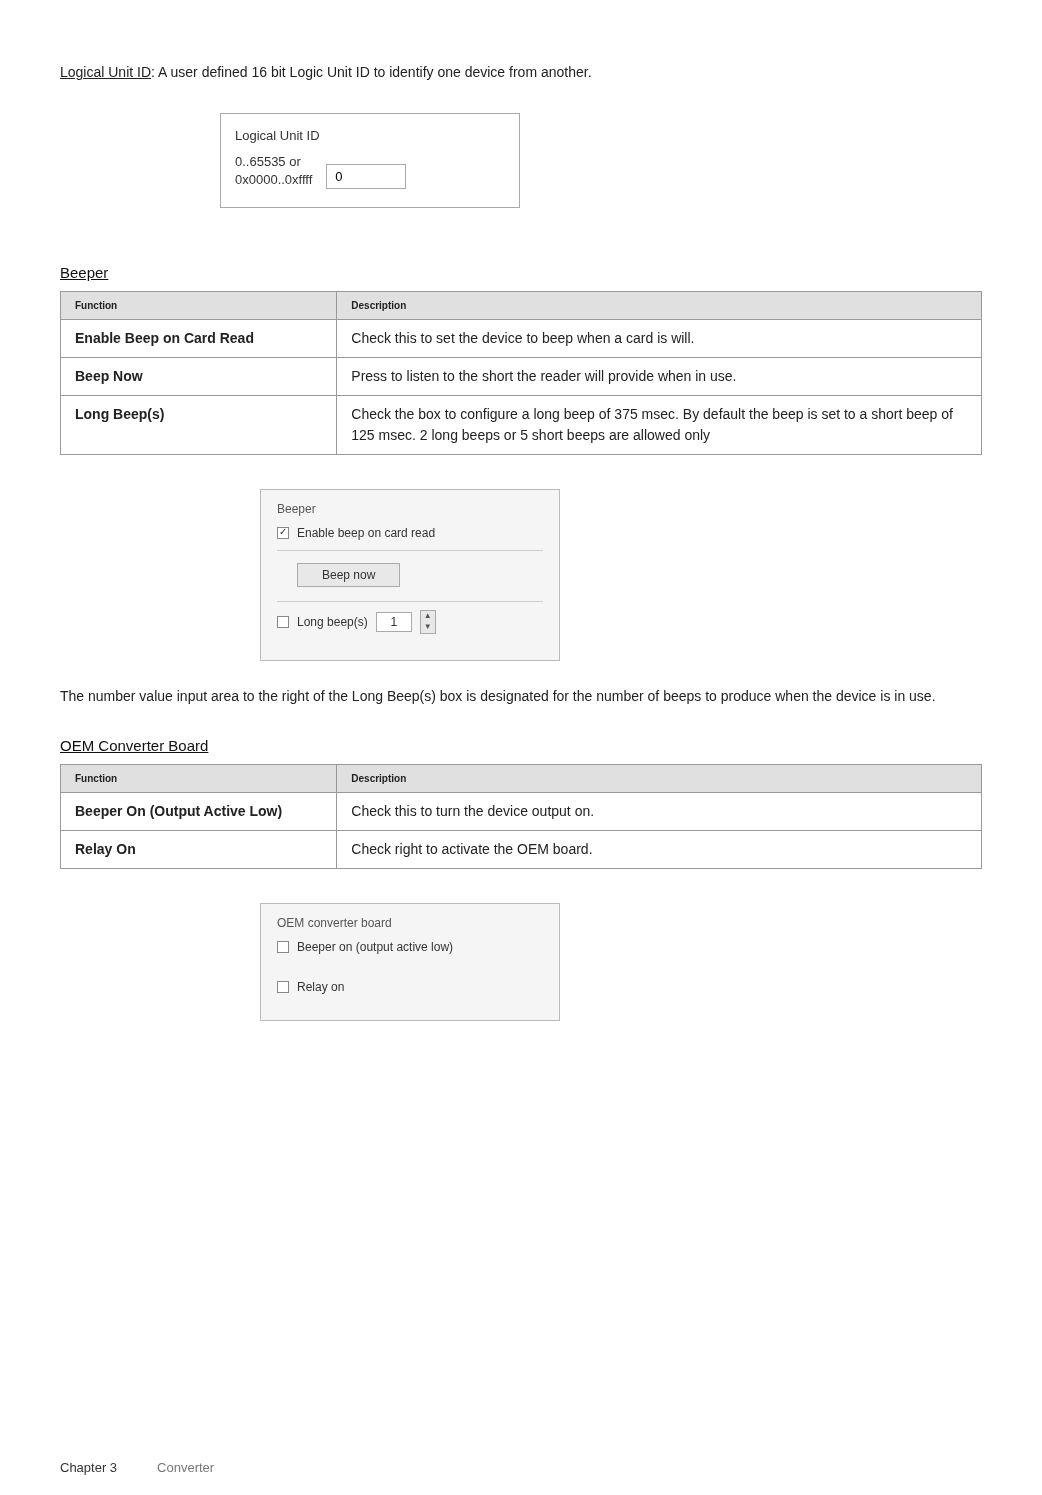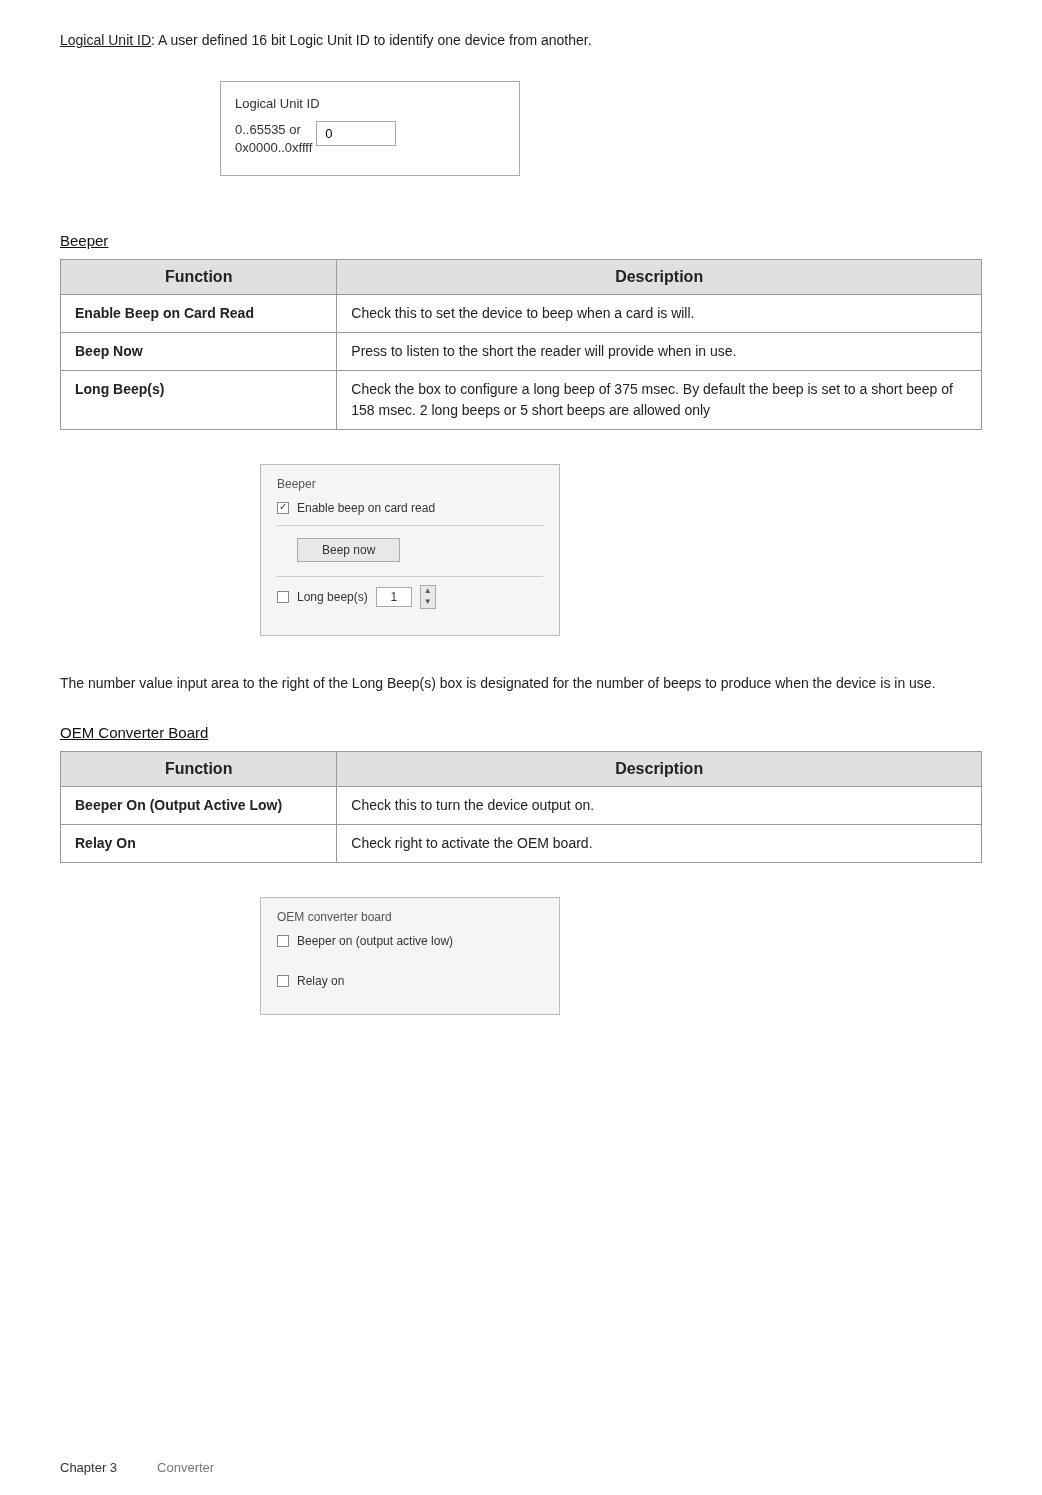--- a/index.html
+++ b/index.html
@@ -8,40 +8,41 @@
       font-size: 14px;
       color: #222;
       background: #fff;
       width: 1042px;
       min-height: 1495px;
       padding: 30px 60px 60px 60px;
     }
     .intro-text {
       margin-bottom: 20px;
       line-height: 1.5;
+      margin-top: 32px;
     }
     .underline-link {
       text-decoration: underline;
     }
     .logical-unit-box {
       border: 1px solid #aaa;
       padding: 14px 20px 18px 14px;
       display: inline-block;
       margin: 10px 0 10px 160px;
       min-width: 300px;
     }
     .logical-unit-box .lu-label {
       font-size: 13px;
       color: #333;
       margin-bottom: 10px;
     }
     .logical-unit-row {
       display: flex;
-      align-items: flex-start;
-      gap: 4px;
+      align-items: flex-end;
+      gap: 14px;
     }
     .lu-range {
       font-size: 13px;
       color: #333;
       line-height: 1.4;
     }
     .lu-input {
       border: 1px solid #aaa;
       padding: 4px 8px;
       width: 80px;
@@ -56,22 +57,22 @@
     table {
       width: 100%;
       border-collapse: collapse;
       margin-bottom: 20px;
     }
     table th {
       background: #e0e0e0;
       border: 1px solid #999;
       padding: 8px 14px;
       font-weight: bold;
-      font-size: 16px;
-      text-align: center;
+      font-size: 10px;
+      text-align: left;
     }
     table td {
       border: 1px solid #999;
       padding: 8px 14px;
       vertical-align: top;
       font-size: 14px;
       line-height: 1.5;
     }
     table td:first-child {
       font-weight: bold;
@@ -153,21 +154,21 @@
     .spinner-arrow {
       font-size: 8px;
       line-height: 1.1;
       padding: 1px 3px;
       cursor: pointer;
       color: #555;
     }
     .para-text {
       font-size: 14px;
       line-height: 1.6;
-      margin: 22px 0 24px 0;
+      margin: 10px 0 24px 0;
       color: #222;
     }
     .footer {
       position: fixed;
       bottom: 20px;
       left: 60px;
       right: 76px;
       display: flex;
       gap: 40px;
       color: #777;
@@ -214,21 +215,21 @@
     <tr>
       <td>Enable Beep on Card Read</td>
       <td>Check this to set the device to beep when a card is will.</td>
     </tr>
     <tr>
       <td>Beep Now</td>
       <td>Press to listen to the short the reader will provide when in use.</td>
     </tr>
     <tr>
       <td>Long Beep(s)</td>
-      <td>Check the box to configure a long beep of 375 msec. By default the beep is set to a short beep of 158 msec. 2 long beeps or 5 short beeps are allowed only</td>
+      <td>Check the box to configure a long beep of 375 msec. By default the beep is set to a short beep of 125 msec. 2 long beeps or 5 short beeps are allowed only</td>
     </tr>
   </tbody>
 </table>
 
 
 <div class="ui-mockup">
   <div class="mockup-title">Beeper</div>
   <div class="mockup-row">
     <div class="mockup-checkbox checked"></div>
     <span>Enable beep on card read</span>

